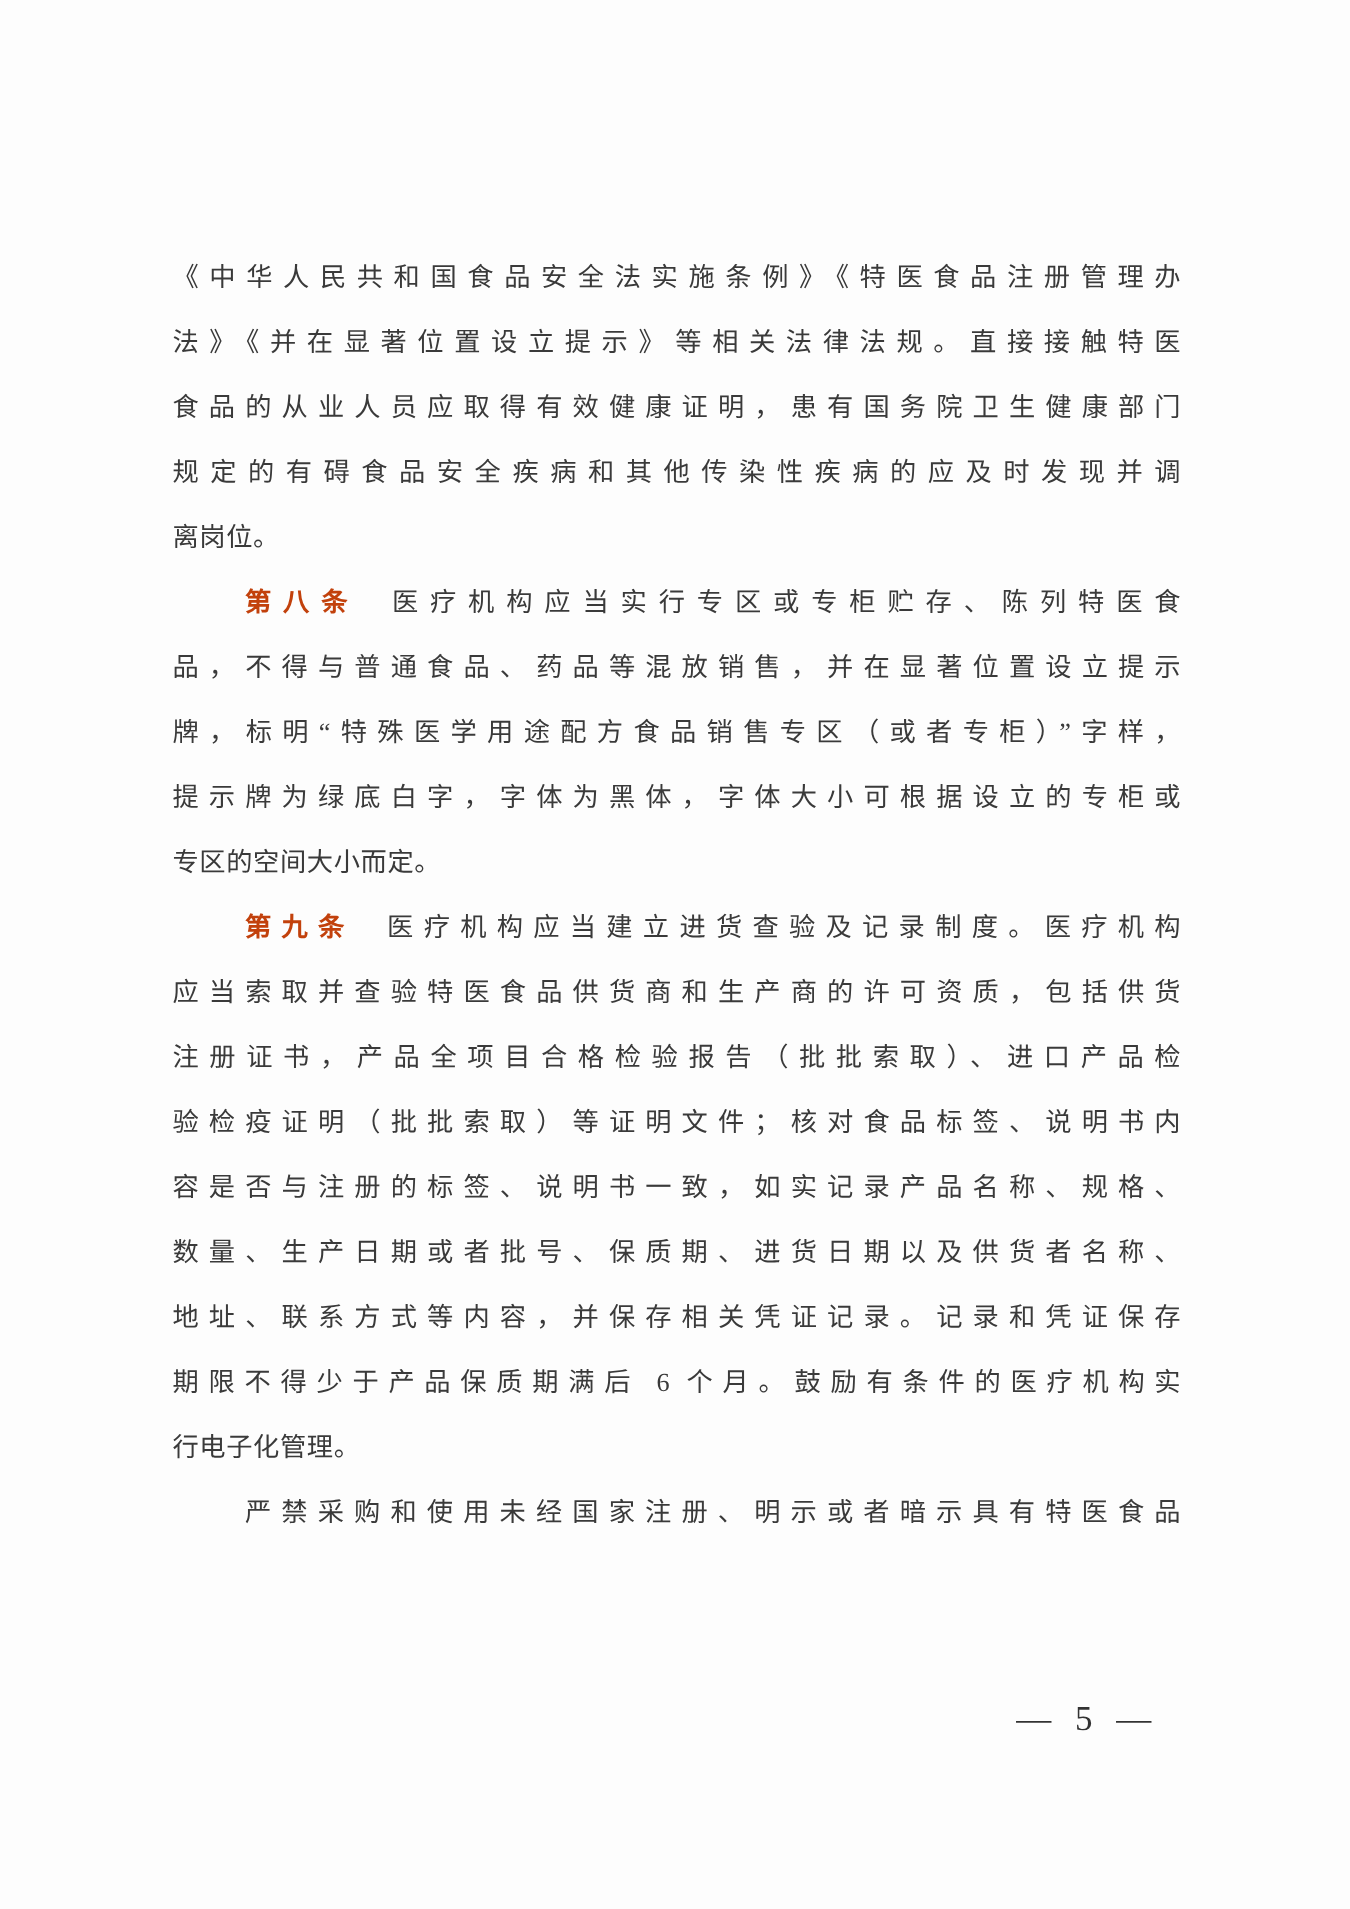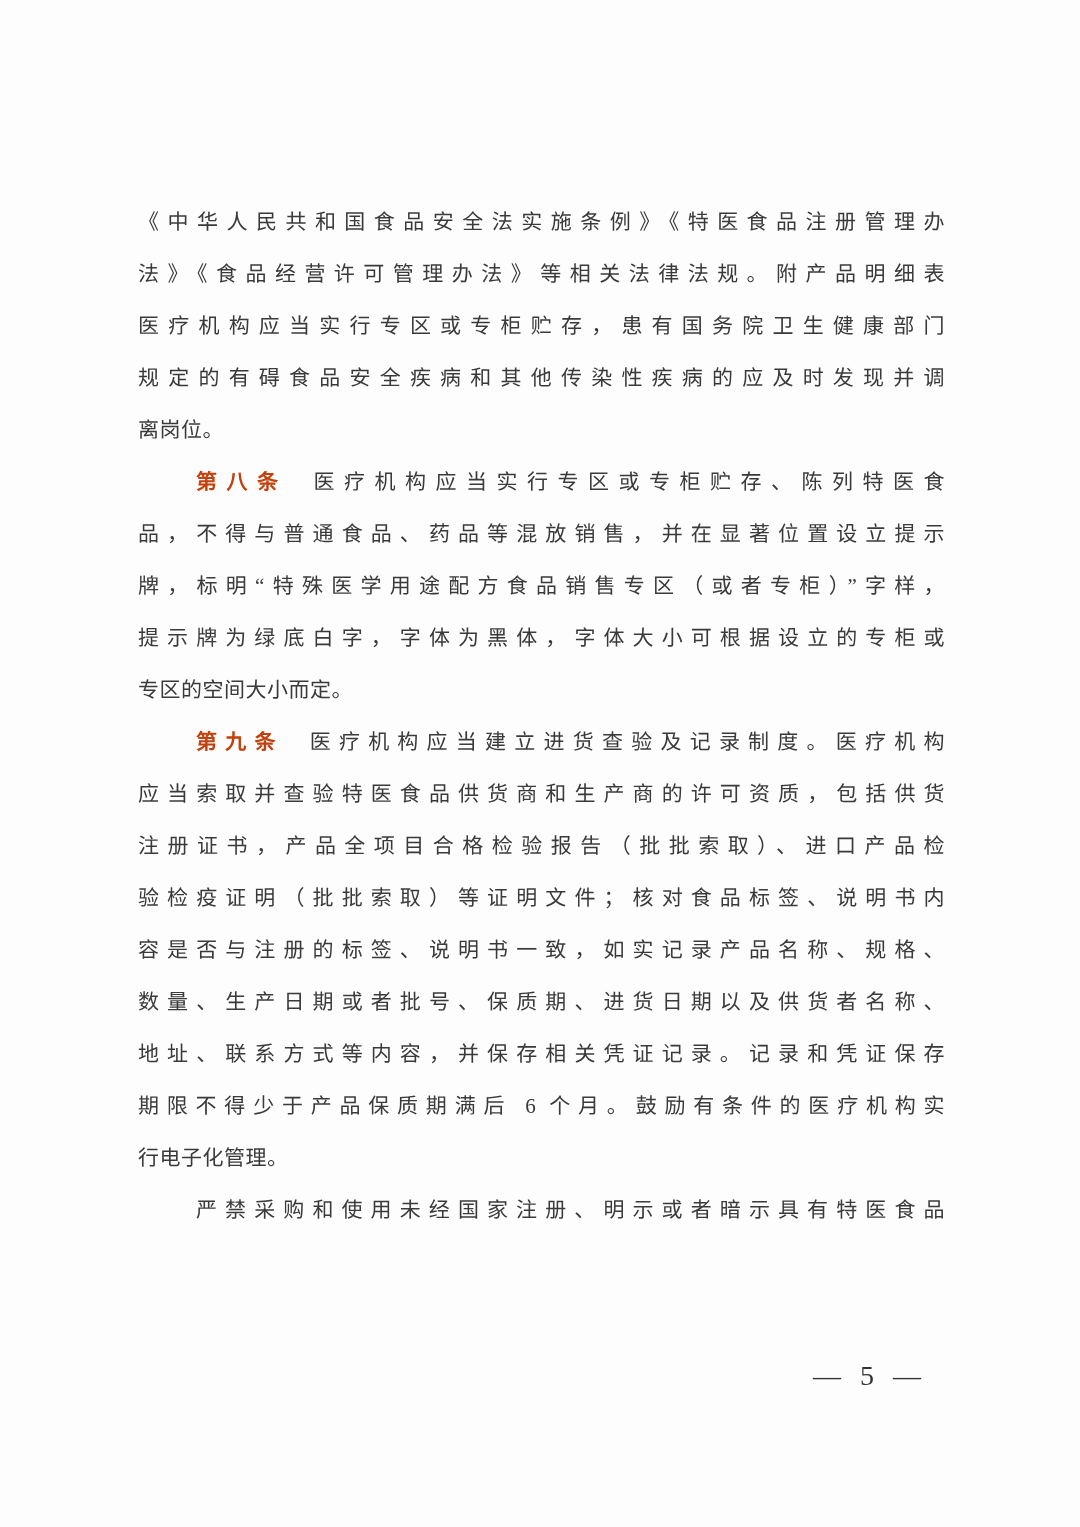--- a/index.html
+++ b/index.html
@@ -59,22 +59,22 @@
   }
 </style>
 </head>
 <body>
 
 <div class="page">
   <main class="doc">
 
     <div>
       <p class="line">《中华人民共和国食品安全法实施条例》《特医食品注册管理办</p>
-      <p class="line">法》《食品经营许可管理办法》等相关法律法规。附产品明细表</p>
-      <p class="line">医疗机构应当实行专区或专柜贮存，患有国务院卫生健康部门</p>
+      <p class="line">法》《并在显著位置设立提示》等相关法律法规。直接接触特医</p>
+      <p class="line">食品的从业人员应取得有效健康证明，患有国务院卫生健康部门</p>
       <p class="line">规定的有碍食品安全疾病和其他传染性疾病的应及时发现并调</p>
       <p class="line endline">离岗位。</p>
     </div>
 
     <div>
       <p class="line indent"><span class="term">第八条</span><span>医疗机构应当实行专区或专柜贮存、陈列特医食</span></p>
       <p class="line">品，不得与普通食品、药品等混放销售，并在显著位置设立提示</p>
       <p class="line">牌，标明“特殊医学用途配方食品销售专区（或者专柜）”字样，</p>
       <p class="line">提示牌为绿底白字，字体为黑体，字体大小可根据设立的专柜或</p>
       <p class="line endline">专区的空间大小而定。</p>

